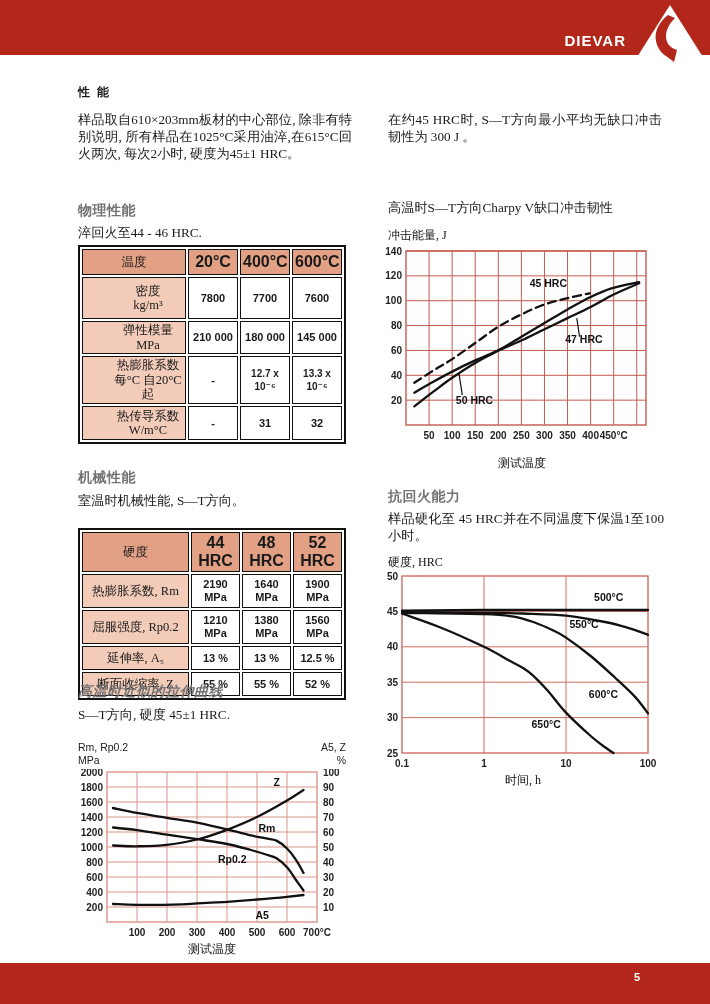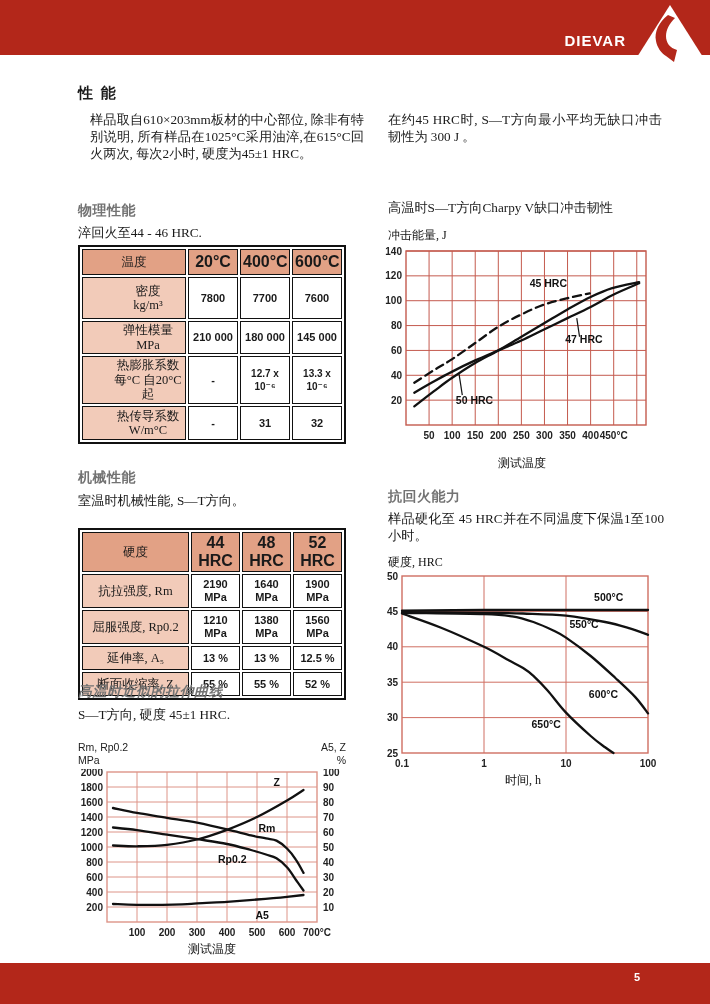--- a/index.html
+++ b/index.html
@@ -8,21 +8,21 @@
           font-family:"Liberation Serif","DejaVu Serif",serif; color:#1a1a1a; }
   .bar { position:absolute; left:0; width:710px; background:#b3271a; }
   .bar.top { top:0; height:55px; }
   .bar.bottom { top:963px; height:41px; }
   .brand { position:absolute; top:32px; right:84px; color:#fff; font-family:"Liberation Sans","DejaVu Sans",sans-serif;
            font-weight:bold; font-size:15px; letter-spacing:1px; }
   .logo { position:absolute; top:5px; right:2px; }
   .pagenum { position:absolute; top:971px; right:70px; color:#fff; font-family:"Liberation Sans",sans-serif;
              font-weight:bold; font-size:11px; }
   .abs { position:absolute; }
-  .doc-title { font-size:15px; font-weight:bold; letter-spacing:2px; }
+  .doc-title { font-size:12px; font-weight:bold; letter-spacing:2px; }
   .body-text { font-size:13.2px; line-height:16.8px; text-align:justify; }
   .h-sans { font-family:"Liberation Sans","DejaVu Sans",sans-serif; font-weight:bold; font-size:14px; color:#737373; letter-spacing:0.5px; }
   .h-serif { font-size:13.2px; }
   .axis-label { font-size:12px; color:#111; }
   .axis-title-sans { font-family:"Liberation Sans","DejaVu Sans",sans-serif; font-size:10.5px; line-height:13px; color:#222; }
   
   .dtable { border-collapse:separate; border-spacing:2px; background:#fff; border:2px solid #111; table-layout:fixed; }
   .dtable td { border:1.5px solid #111; text-align:center; vertical-align:middle; padding:1px 2px; }
   .hcell { background:#e2a185; }
   .lcell { background:#f2cbb9; }
@@ -40,21 +40,21 @@
 <div class="page">
 
   <div class="bar top"></div>
   <div class="brand">DIEVAR</div>
   <svg class="logo" width="78" height="64" viewBox="0 0 78 64">
     <polygon points="40,0 78,60 2,60" fill="#ffffff"></polygon>
     <path d="M38,10 C29,17 24,27 26,36 C27,42 31,48 36,51 L44,57 L47,45 C40,43 36,38 36,31 C36,25 39,19 45,13 Z" fill="#b3271a"></path>
   </svg>
 
   <div class="abs doc-title" style="left:78px; top:84px;">性 能</div>
-  <div class="abs body-text" style="left:78px; top:112px; width:274px;margin-left:12px;">样品取自610×203mm板材的中心部位, 除非有特别说明, 所有样品在1025°C采用油淬,在615°C回火两次, 每次2小时, 硬度为45±1 HRC。</div>
+  <div class="abs body-text" style="left:78px; top:112px; width:274px;">样品取自610×203mm板材的中心部位, 除非有特别说明, 所有样品在1025°C采用油淬,在615°C回火两次, 每次2小时, 硬度为45±1 HRC。</div>
   <div class="abs body-text" style="left:388px; top:112px; width:274px;">在约45 HRC时, S—T方向最小平均无缺口冲击韧性为 300 J 。</div>
 
   <div class="abs h-sans" style="left:78px; top:202px;">物理性能</div>
   <div class="abs h-serif" style="left:78px; top:224px;">淬回火至44 - 46 HRC.</div>
   <table class="dtable abs" style="left:78px; top:245px; width:263px;">
     <colgroup>
         <col style="width:104px">
         <col style="width:50px">
         <col style="width:50px">
         <col style="width:50px">
@@ -115,21 +115,21 @@
         <col style="width:49px">
       </colgroup>
     <tbody>
         <tr style="height:22px">
       <td class="hcell lab">硬度</td>
       <td class="hcell chead">44 HRC</td>
       <td class="hcell chead">48 HRC</td>
       <td class="hcell chead">52 HRC</td>
     </tr>
     <tr style="height:34px">
-      <td class="lcell lab">抗拉强度, Rm</td>
+      <td class="lcell lab">热膨胀系数, Rm</td>
       <td class="vcell">2190
 MPa</td>
       <td class="vcell">1640
 MPa</td>
       <td class="vcell">1900
 MPa</td>
     </tr>
     <tr style="height:34px">
       <td class="lcell lab">屈服强度, Rp0.2</td>
       <td class="vcell">1210

